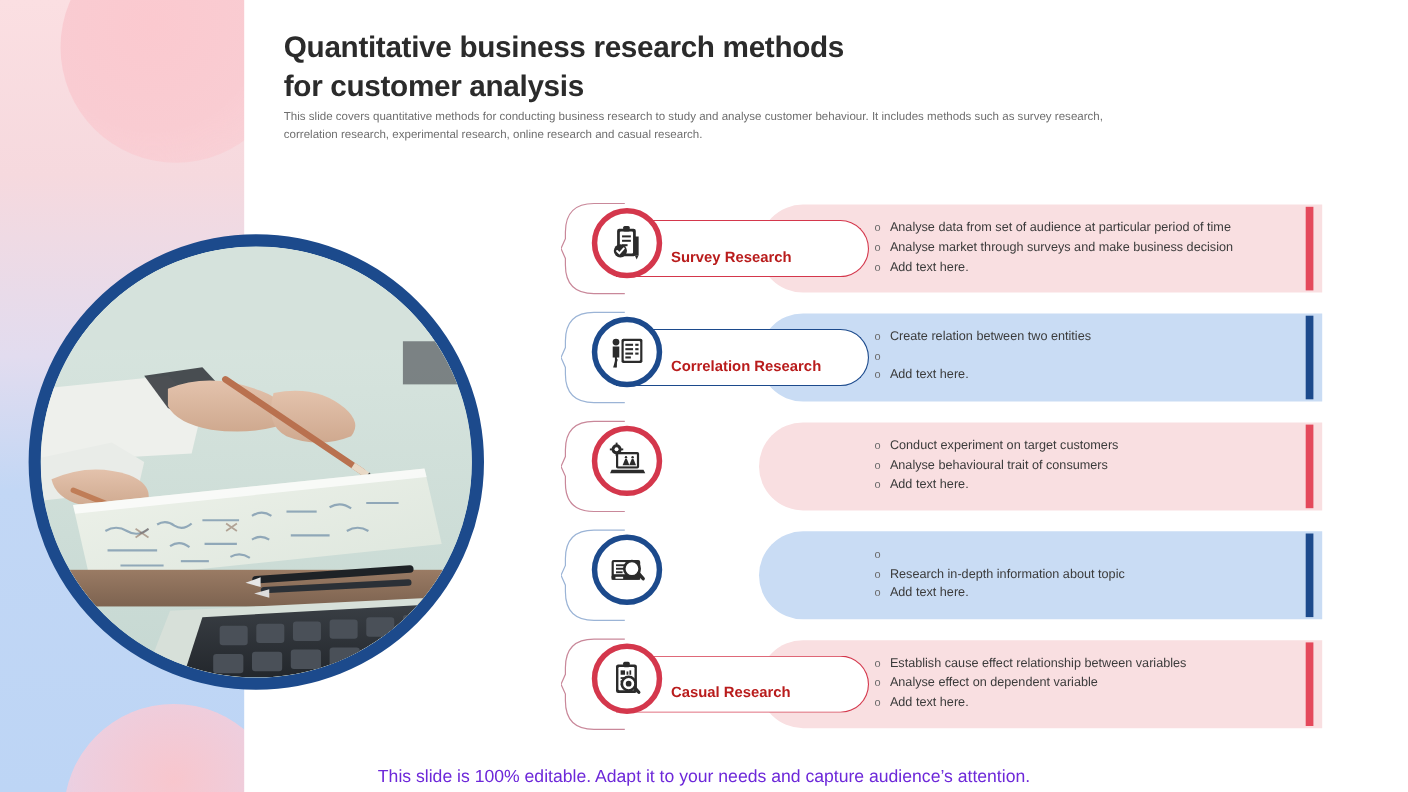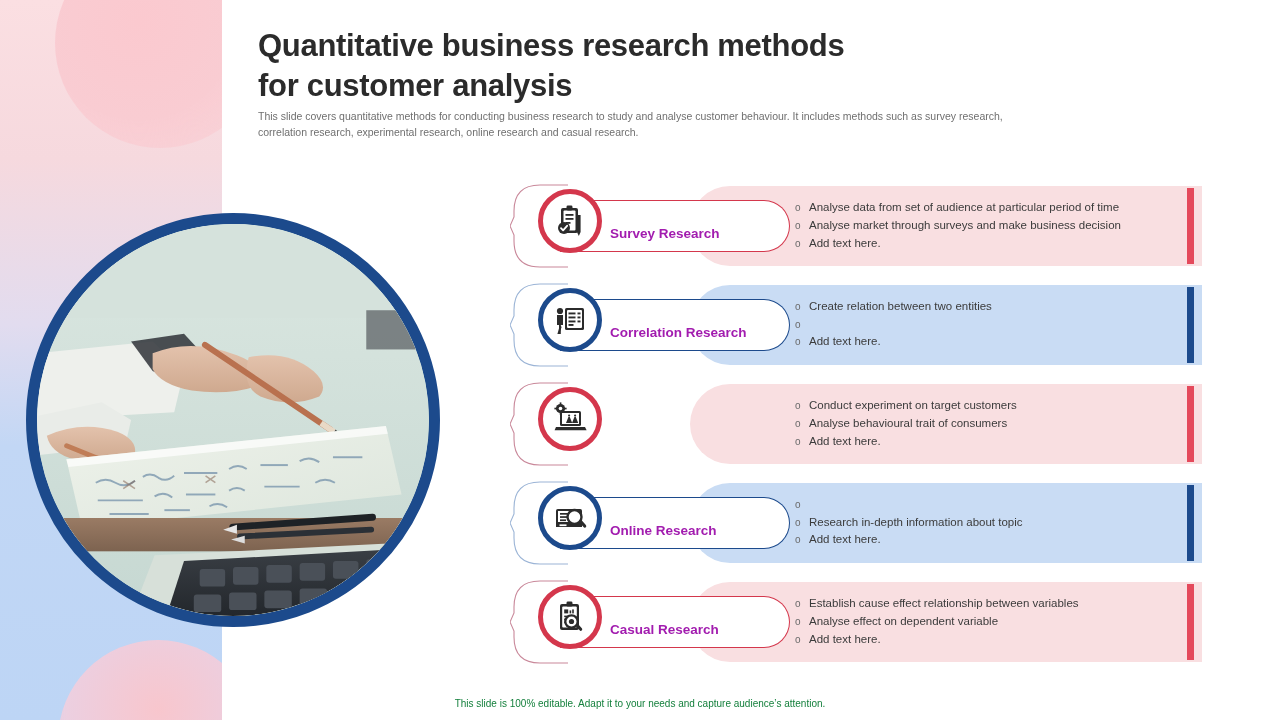--- a/index.html
+++ b/index.html
@@ -40,21 +40,21 @@
     border: 11px solid #1c4a8c;
     overflow: hidden;
     background: #cfe0da;
   }
   .photo-inner { position: absolute; inset: 0; border-radius: 50%; overflow: hidden; }
   .photo-svg { display: block; width: 100%; height: 100%; }
 
   
   .header { position: absolute; left: 258px; top: 26px; width: 1000px; }
   .title {
-    font-size: 31px; font-weight: bold; color: #2b2b2b; line-height: 1.28;
+    font-size: 27px; font-weight: bold; color: #2b2b2b; line-height: 1.28;
     letter-spacing: -0.3px;
   }
   .subtitle {
     margin-top: 4px; font-size: 10.5px; color: #6f6f6f; line-height: 1.5;
     max-width: 775px;
   }
 
   
   .rows { position: absolute; left: 0; top: 186px; width: 1280px; }
   .row {
@@ -94,39 +94,39 @@
   
   .pill {
     position: absolute; left: 560px; top: 14px; height: 52px;
     width: 230px; background: #ffffff;
     border: 1.6px solid #d4374c; border-left: none;
     border-radius: 0 26px 26px 0;
     display: flex; align-items: center;
   }
   .pill.blue { border-color: #1c4a8c; align-items: center; }
   .pill-label {
-    margin-left: 50px; font-size: 13.5px; font-weight: bold; color: #a21caf;
+    margin-left: 50px; font-size: 13.5px; font-weight: bold; color: #b91c1c;
     white-space: nowrap;
     margin-top: 14px;
   }
 
   
   .icon-circle {
     position: absolute; left: 538px; top: 3px; width: 64px; height: 64px;
     border-radius: 50%; background: #ffffff;
     border: 5px solid #d4374c;
     display: flex; align-items: center; justify-content: center;
   }
   .icon-circle.blue { border-color: #1c4a8c; }
   .icon-circle svg { display: block; }
 
   
   .footer {
     position: absolute; left: 0; top: 698px; width: 1280px; text-align: center;
-    font-size: 10px; color: #15803d;
+    font-size: 16px; color: #6d28d9;
   }
 </style>
 </head>
 <body>
 
 <div class="slide">
 
   <div class="left-panel">
     <div class="blob blob-top"></div>
     <div class="blob blob-bottom"></div>
@@ -373,23 +373,20 @@
       </div>
     </div>
 
     <div class="row">
       <div class="panel blue">
         <div class="accent-bar blue"></div>
       </div>
       <svg class="bracket" viewBox="0 0 96 86">
         <path d="M58 2 L30 2 Q4 2 4 28 L4 34 L0 43 L4 52 L4 58 Q4 84 30 84 L58 84" fill="none" stroke="#9bb4d6" stroke-width="1.1"></path>
       </svg>
-      <div class="pill blue">
-        <span class="pill-label">Online Research</span>
-      </div>
       <div class="icon-circle blue">
         <svg width="36" height="36" viewBox="0 0 36 36">
           <rect x="4" y="9" width="26" height="18" rx="1.8" fill="#2b2b2b"></rect>
           <rect x="6" y="11" width="22" height="11" fill="#ffffff"></rect>
           <rect x="4" y="23.5" width="26" height="3.5" fill="#2b2b2b"></rect>
           <rect x="7.5" y="24.4" width="7" height="1.7" fill="#ffffff"></rect>
           <g fill="#2b2b2b">
             <rect x="8" y="13" width="11" height="1.7"></rect>
             <rect x="8" y="16.2" width="8" height="1.7"></rect>
             <rect x="8" y="19.4" width="6" height="1.7"></rect>

